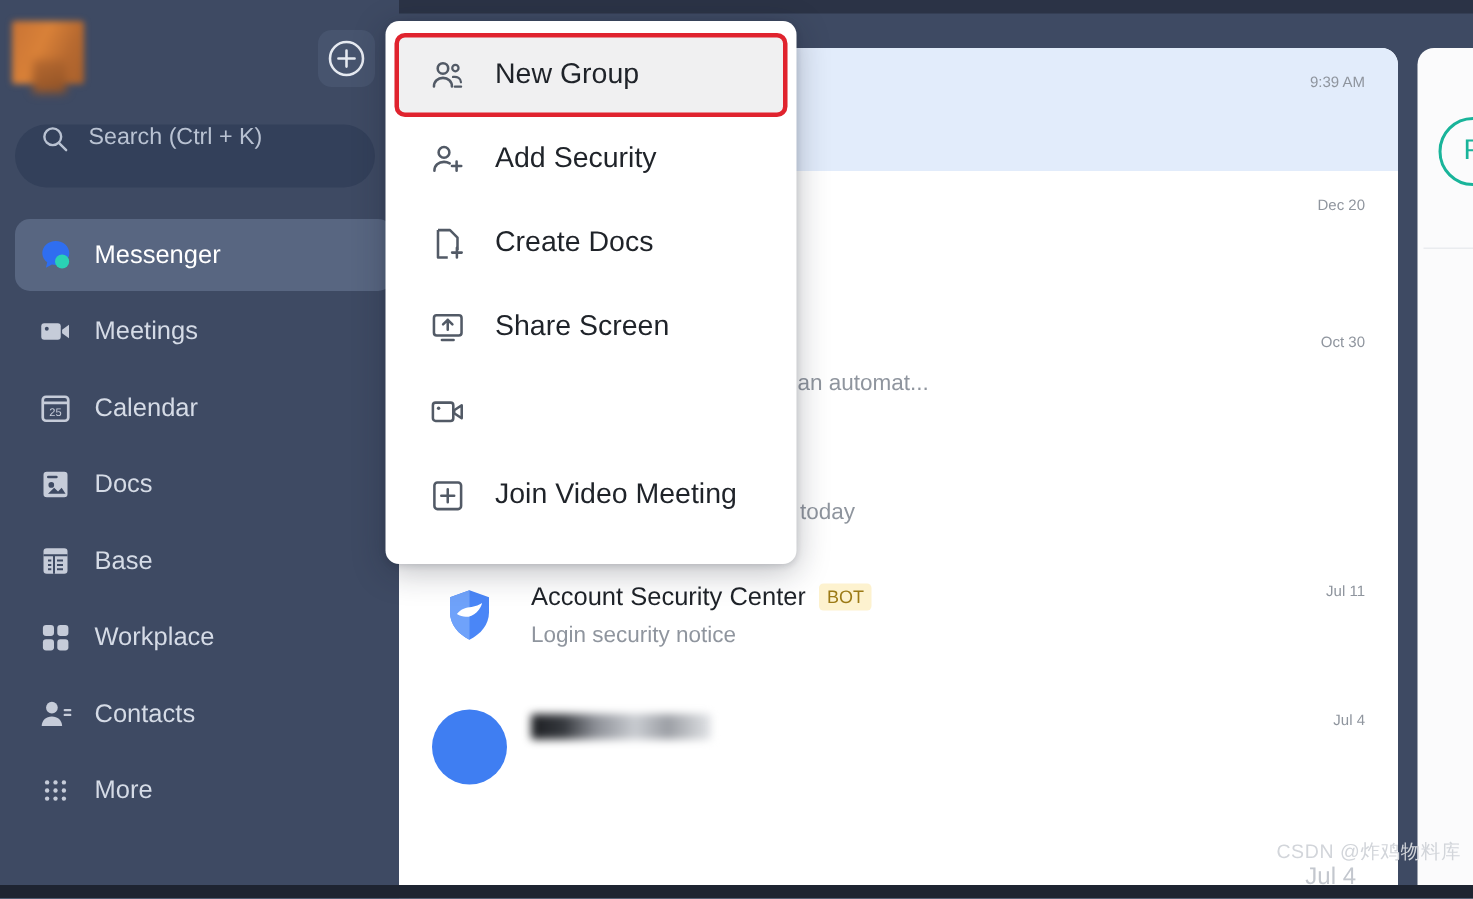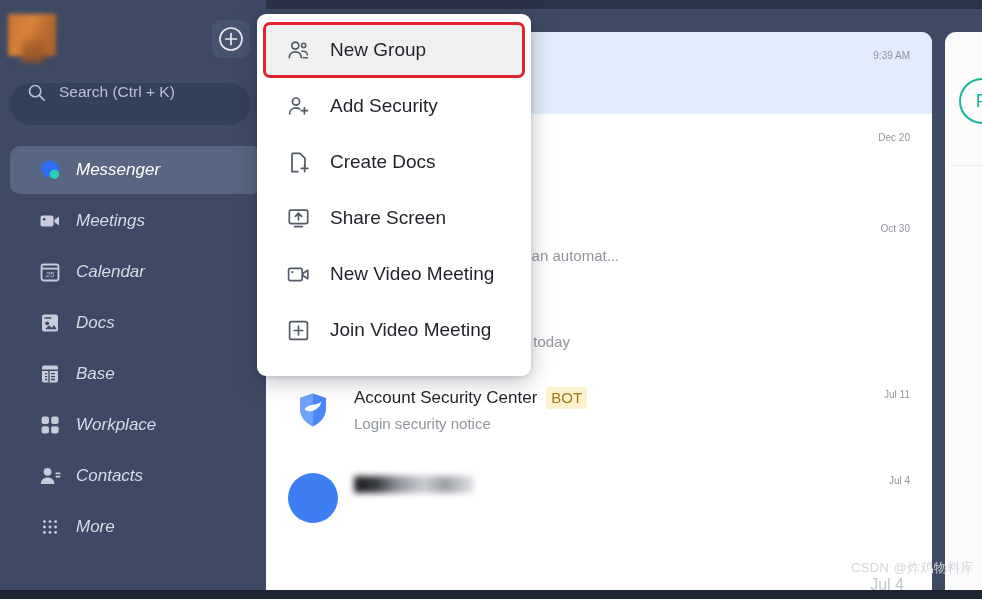--- a/index.html
+++ b/index.html
@@ -72,26 +72,25 @@
   }
 
   .nav {
     position: absolute; left: 0; top: 146px; width: 266px;
   }
   .nav-item {
     position: relative;
     display: flex; align-items: center;
     height: 48px;
     margin: 0 4px 3px 10px;
-    padding-left: 27px;
+    padding-left: 14px;
     border-radius: 10px;
     color: #d5dbe6;
     font-size: 17px;
     cursor: pointer;
-    font-style: italic;
   }
   .nav-item.active { background: #586681; color: #ffffff; }
   .nav-ico {
     width: 26px; height: 26px;
     display: flex; align-items: center; justify-content: center;
     margin-right: 13px;
     flex: 0 0 26px;
   }
   .nav-label { white-space: nowrap; }
 
@@ -118,21 +117,21 @@
   .chat-main { margin-left: 66px; padding-right: 76px; }
   .chat-title-line {
     display: flex; align-items: center; gap: 9px;
     height: 26px;
   }
   .chat-title {
     font-size: 17px; color: #1f2329;
     white-space: nowrap; overflow: hidden; text-overflow: ellipsis;
   }
   .badge {
-    font-size: 15px; padding: 1.5px 5px; border-radius: 3px;
+    font-size: 12px; padding: 1.5px 5px; border-radius: 3px;
     white-space: nowrap; line-height: 1.25;
   }
   .badge.official { background: #cfe0fd; color: #2f6fe0; }
   .badge.bot { background: #fdf2cf; color: #9c7a16; }
   .chat-sub {
     margin-top: 4px;
     font-size: 15px; color: #8f959e;
     white-space: nowrap; overflow: hidden; text-overflow: ellipsis;
   }
   .chat-time {
@@ -495,21 +494,20 @@
     </div>
 
     <div class="menu-item">
       <span class="menu-ico">
         <svg width="25" height="25" viewBox="0 0 25 25">
           <rect x="2.6" y="6.4" width="13.6" height="12.2" rx="1.8" fill="none" stroke="#525a66" stroke-width="1.7"></rect>
           <circle cx="6.4" cy="10.1" r="1.15" fill="#525a66"></circle>
           <path d="M16.8 11.5l5-3.3v8.6l-5-3.3z" fill="none" stroke="#525a66" stroke-width="1.7" stroke-linejoin="round"></path>
         </svg>
       </span>
-      <span>New Video Meeting</span>
     </div>
 
     <div class="menu-item">
       <span class="menu-ico">
         <svg width="25" height="25" viewBox="0 0 25 25">
           <rect x="3.6" y="3.6" width="17.8" height="17.8" rx="2" fill="none" stroke="#525a66" stroke-width="1.7"></rect>
           <path d="M12.5 8.2v8.6M8.2 12.5h8.6" stroke="#525a66" stroke-width="1.7" stroke-linecap="round"></path>
         </svg>
       </span>
       <span>Join Video Meeting</span>

